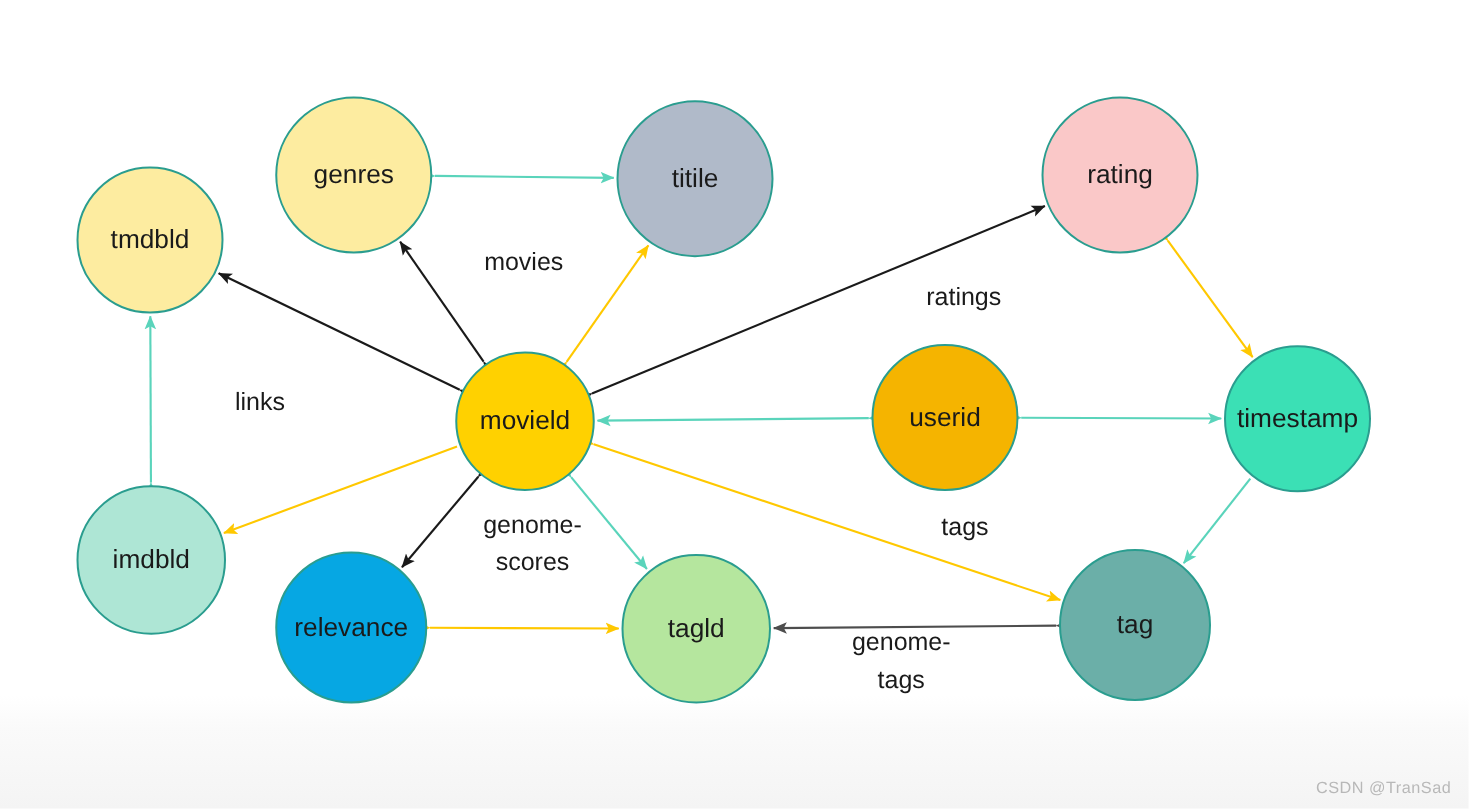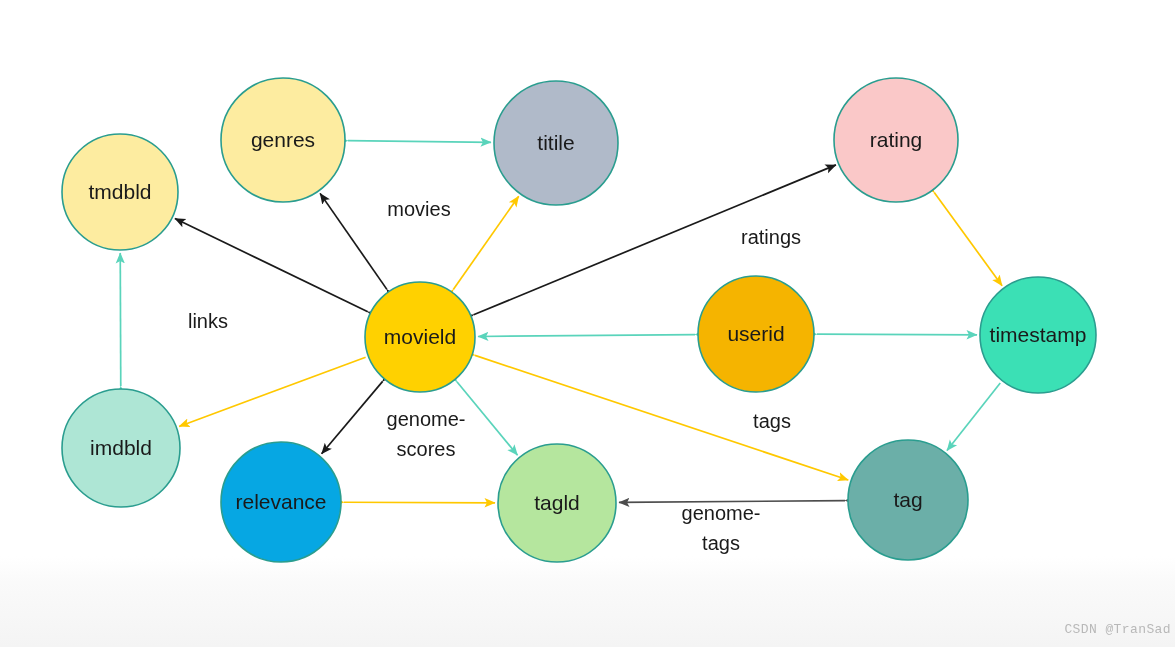--- a/index.html
+++ b/index.html
@@ -45,23 +45,23 @@
     text-anchor: middle;
     dominant-baseline: middle;
     pointer-events: none;
   }
   .edge-line {
     fill: none;
     stroke-width: 1.7;
   }
   .watermark {
     position: absolute;
-    right: 4px;
+    right: 14px;
     bottom: 10px;
-    font-family: Liberation Mono, monospace;
+    font-family: Liberation Sans, sans-serif;
     font-size: 13px;
     color: #b8b8b8;
     letter-spacing: 0.4px;
     user-select: none;
   }
 </style>
 </head>
 <body>
 
 <div id="canvas">

